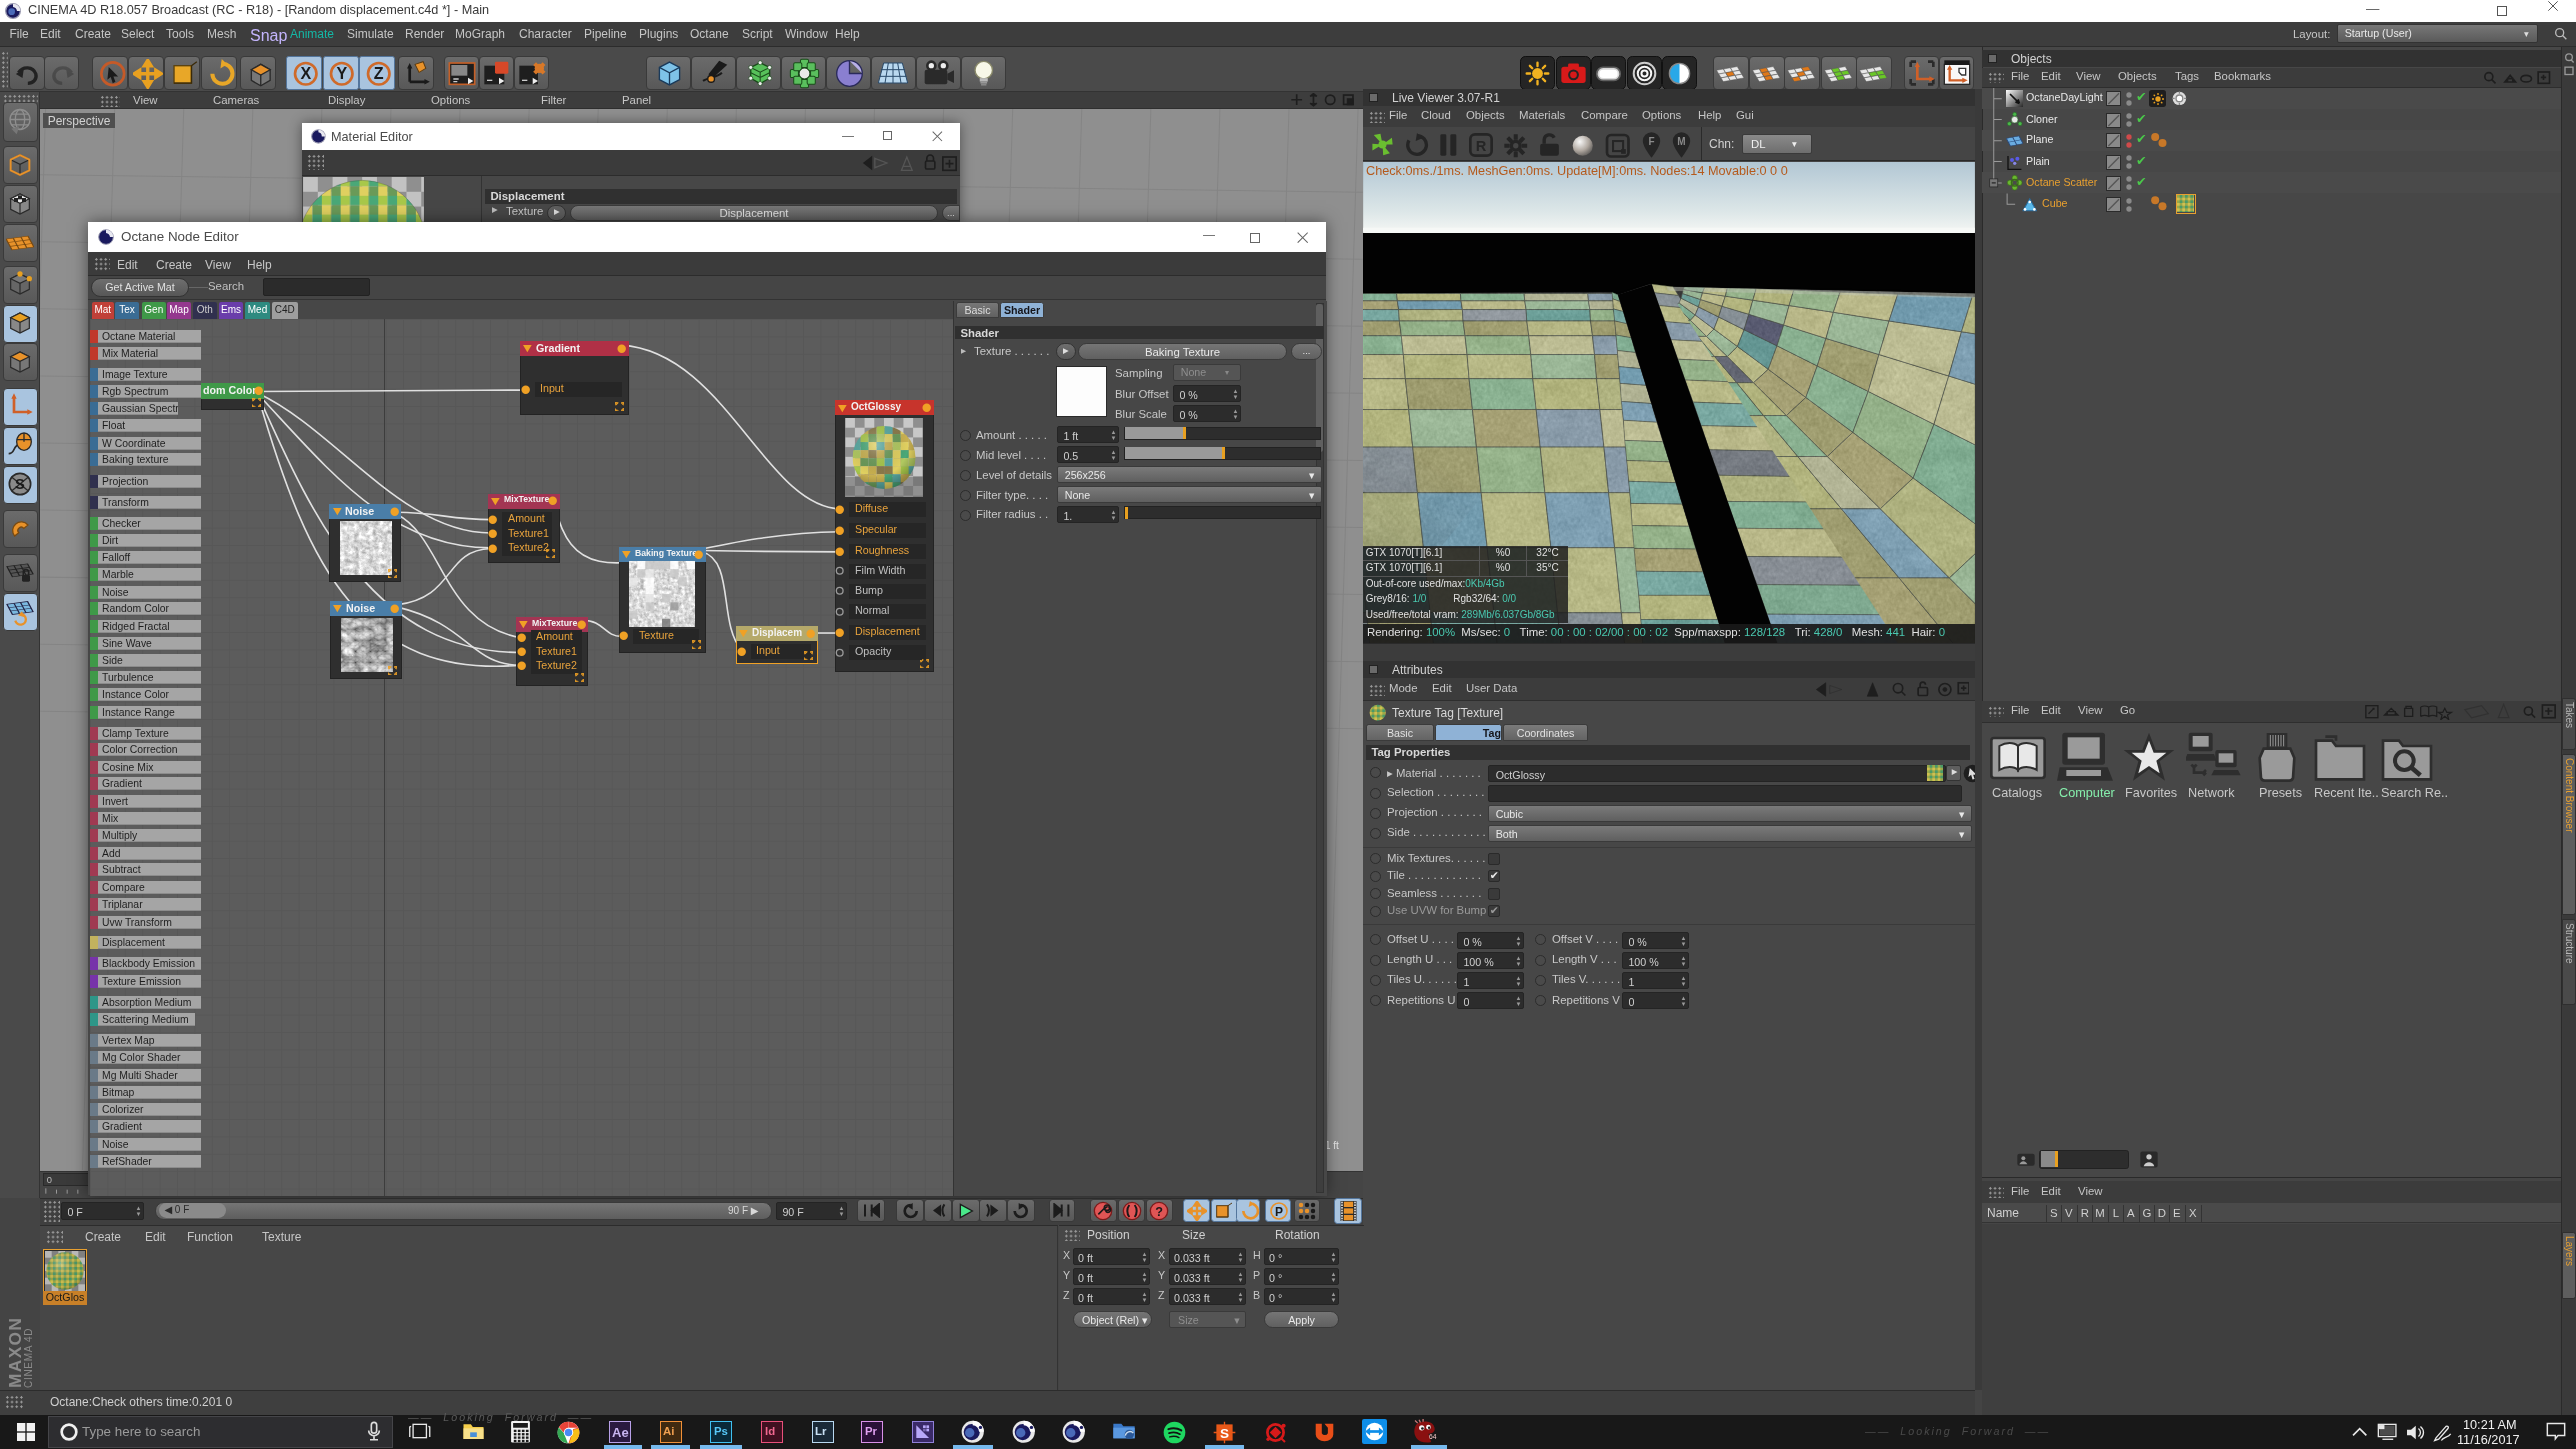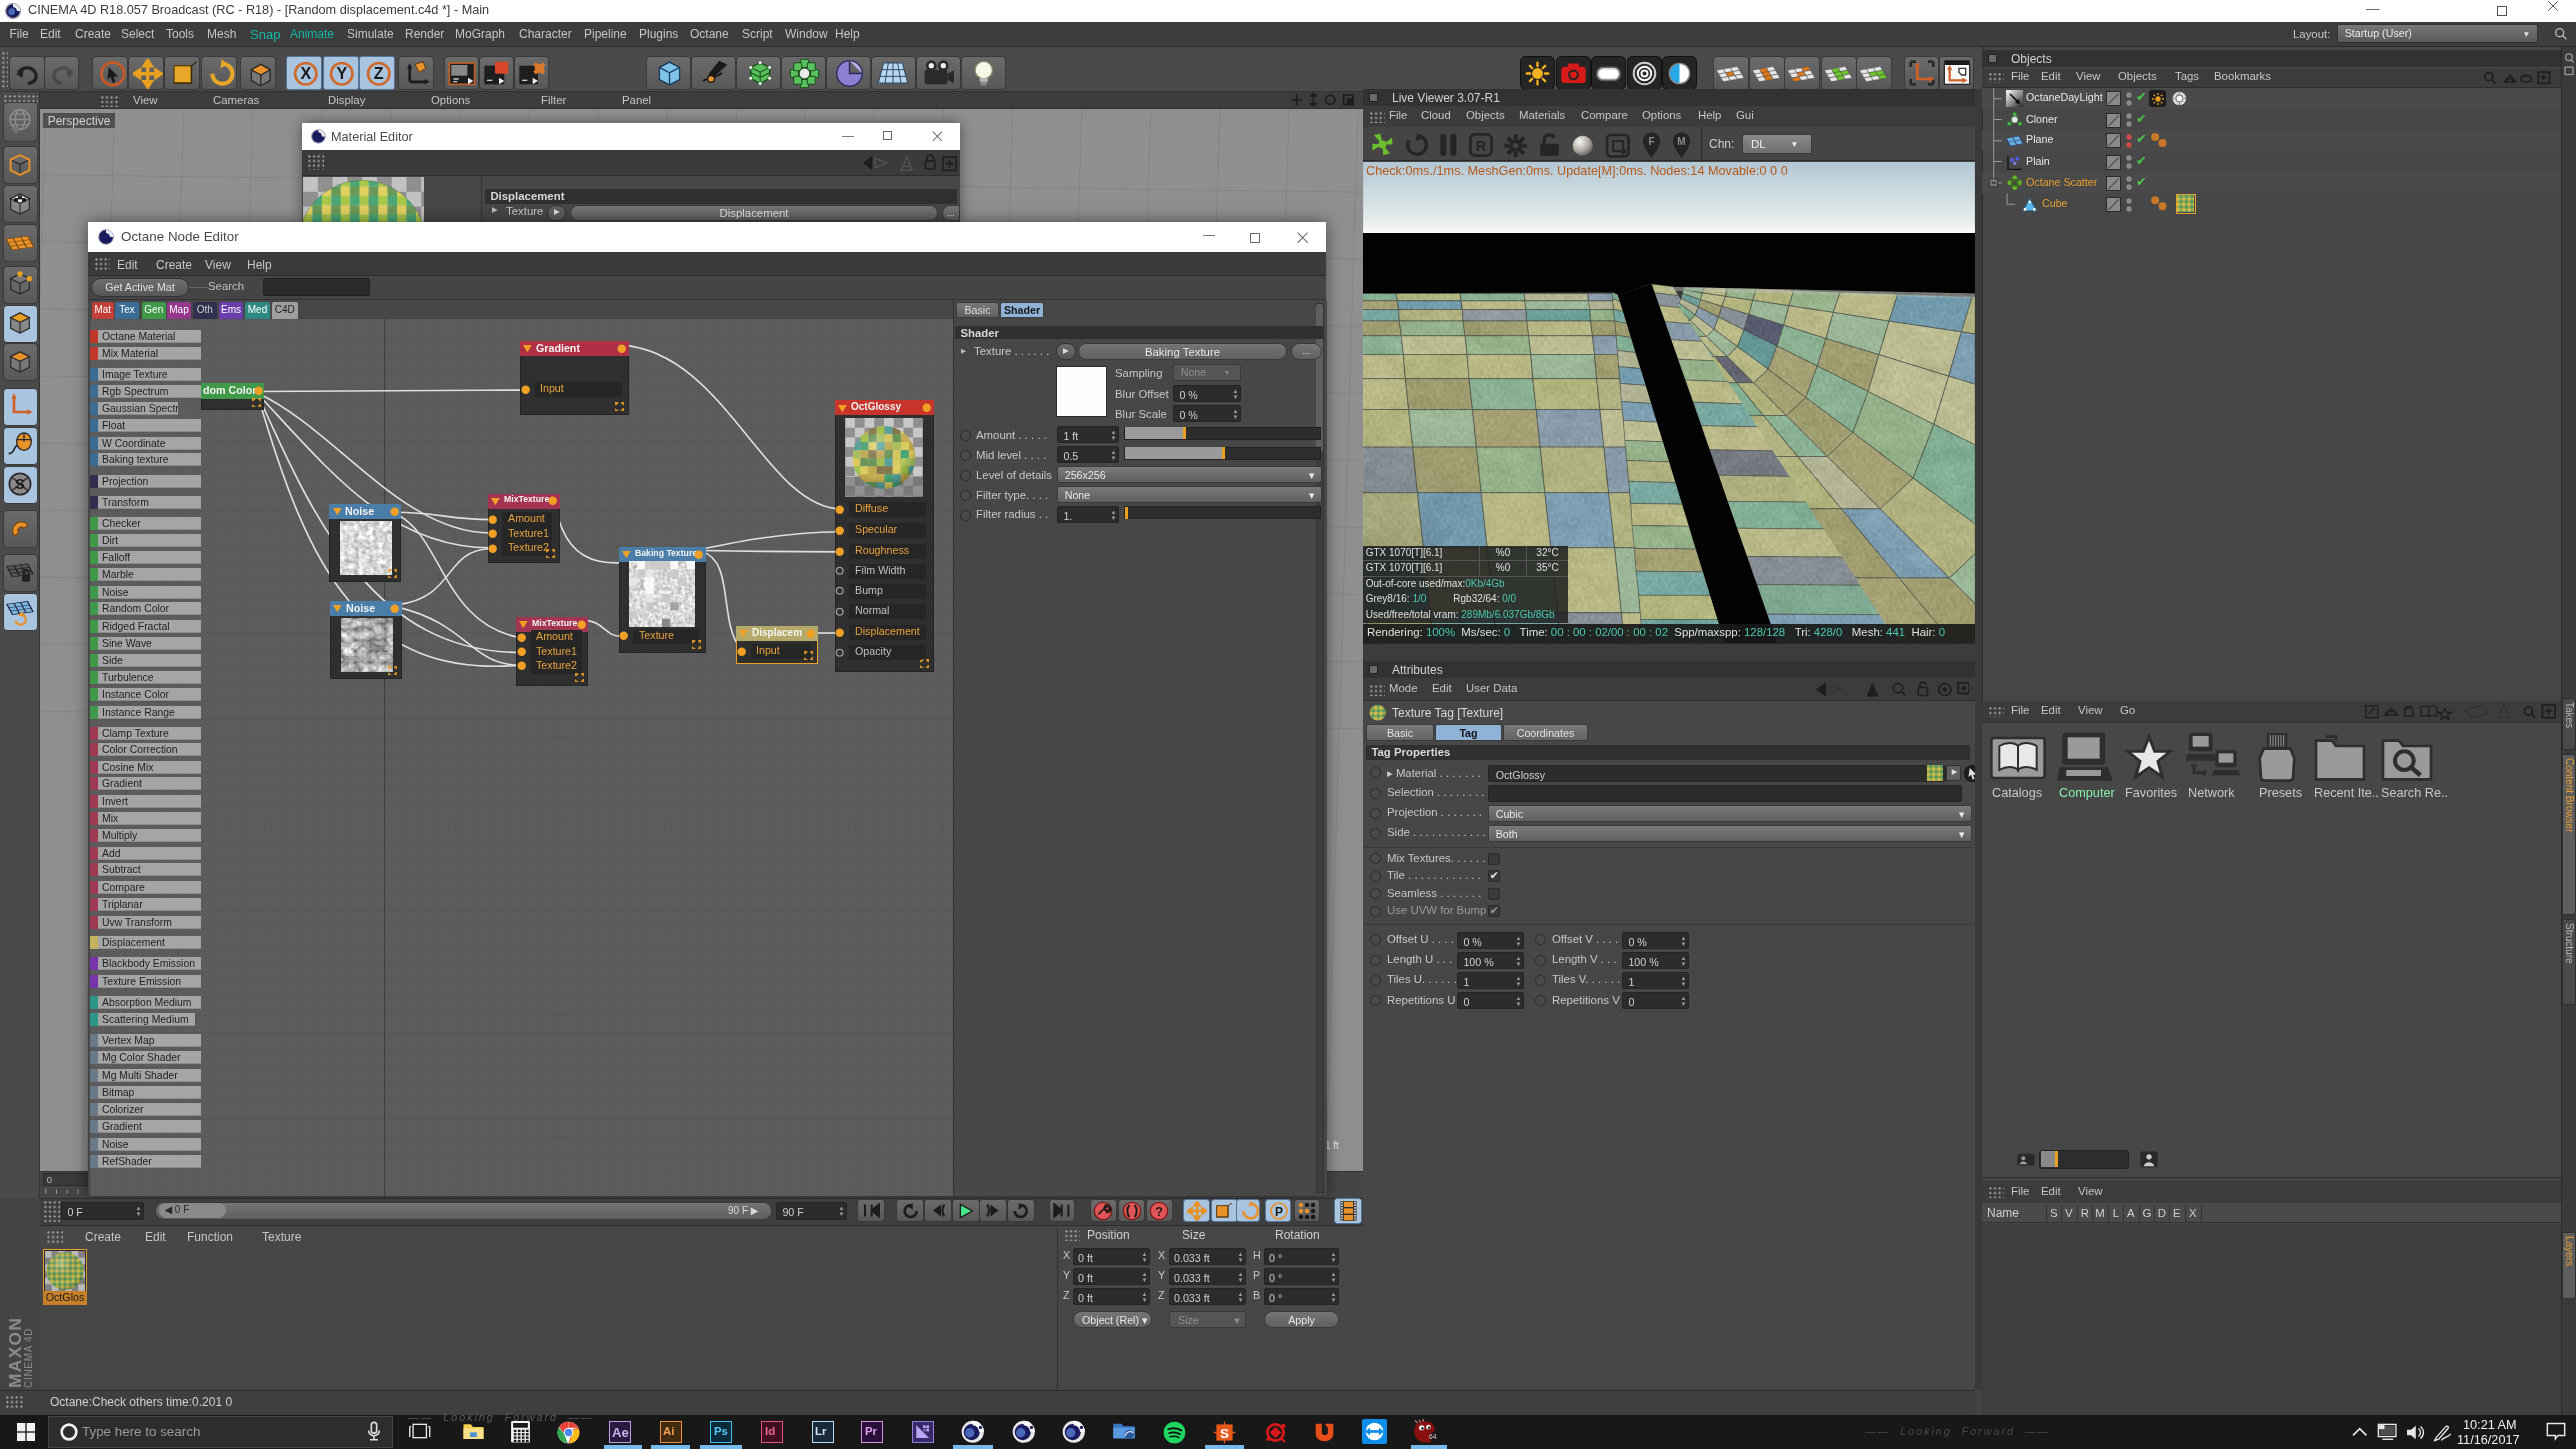--- a/index.html
+++ b/index.html
@@ -25,21 +25,21 @@
 <svg class="a" style="left:3797,top:4.7px;left:2547px" width="12" height="12" viewBox="0 0 18 18">
     <path d="M2 2 L16 16 M16 2 L2 16" stroke="#555" stroke-width="1.5"></path>
   </svg>
 <div class="a" style="left:0px;top:21.5px;width:2576px;height:25.5px;background:#3d3d3d;border-bottom:0.7px solid #2c2c2c"></div>
 <div class="a" style="left:9.4px;top:27px;font-size:12px;color:#c6c6c6;white-space:nowrap;">File</div>
 <div class="a" style="left:40px;top:27px;font-size:12px;color:#c6c6c6;white-space:nowrap;">Edit</div>
 <div class="a" style="left:75px;top:27px;font-size:12px;color:#c6c6c6;white-space:nowrap;">Create</div>
 <div class="a" style="left:121px;top:27px;font-size:12px;color:#c6c6c6;white-space:nowrap;">Select</div>
 <div class="a" style="left:166px;top:27px;font-size:12px;color:#c6c6c6;white-space:nowrap;">Tools</div>
 <div class="a" style="left:207px;top:27px;font-size:12px;color:#c6c6c6;white-space:nowrap;">Mesh</div>
-<div class="a" style="left:250px;top:27px;font-size:13px;color:#14b8a6;white-space:nowrap;">Snap</div>
+<div class="a" style="left:250px;top:27px;font-size:16px;color:#c4b5fd;white-space:nowrap;">Snap</div>
 <div class="a" style="left:290px;top:27px;font-size:12px;color:#14b8a6;white-space:nowrap;">Animate</div>
 <div class="a" style="left:347px;top:27px;font-size:12px;color:#c6c6c6;white-space:nowrap;">Simulate</div>
 <div class="a" style="left:405px;top:27px;font-size:12px;color:#c6c6c6;white-space:nowrap;">Render</div>
 <div class="a" style="left:455px;top:27px;font-size:12px;color:#c6c6c6;white-space:nowrap;">MoGraph</div>
 <div class="a" style="left:519px;top:27px;font-size:12px;color:#c6c6c6;white-space:nowrap;">Character</div>
 <div class="a" style="left:584px;top:27px;font-size:12px;color:#c6c6c6;white-space:nowrap;">Pipeline</div>
 <div class="a" style="left:639px;top:27px;font-size:12px;color:#c6c6c6;white-space:nowrap;">Plugins</div>
 <div class="a" style="left:690px;top:27px;font-size:12px;color:#c6c6c6;white-space:nowrap;">Octane</div>
 <div class="a" style="left:742px;top:27px;font-size:12px;color:#c6c6c6;white-space:nowrap;">Script</div>
 <div class="a" style="left:785px;top:27px;font-size:12px;color:#c6c6c6;white-space:nowrap;">Window</div>
@@ -1493,21 +1493,21 @@
       <pattern id="tchk" width="8" height="8" patternUnits="userSpaceOnUse">
         <rect width="8" height="8" fill="#9aa84a"></rect>
         <rect x="4" width="4" height="4" fill="#4a9a68"></rect>
         <rect y="4" width="4" height="4" fill="#d0c050"></rect>
       </pattern>
     </defs>
     <circle cx="13" cy="13" r="12" fill="url(#tchk)"></circle>
   </svg>
 <div class="a" style="left:1392px;top:706px;font-size:12px;color:#d8d8d8;white-space:nowrap;">Texture Tag [Texture]</div>
 <div class="a" style="left:1366px;top:724px;width:68px;height:17.4px;background:linear-gradient(#7a7a7a,#646464);border:0.7px solid #3a3a3a;border-radius:2.7px 2.7px 0 0;color:#e0e0e0;font-size:10.7px;text-align:center;line-height:17px">Basic</div>
-<div class="a" style="left:1435px;top:724px;width:67px;height:17.4px;background:#8fb2d6;border:0.7px solid #3a3a3a;border-radius:2.7px 2.7px 0 0;color:#15151a;font-size:10.7px;text-align:center;line-height:17px;font-weight:bold">Tag</div>
+<div class="a" style="left:1435px;top:724px;width:67px;height:17.4px;background:#8fb2d6;border:0.7px solid #3a3a3a;border-radius:2.7px 2.7px 0 0;color:#15151a;font-size:10.7px;text-align:right;line-height:17px;font-weight:bold">Tag</div>
 <div class="a" style="left:1503px;top:724px;width:85px;height:17.4px;background:linear-gradient(#7a7a7a,#646464);border:0.7px solid #3a3a3a;border-radius:2.7px 2.7px 0 0;color:#e0e0e0;font-size:10.7px;text-align:center;line-height:17px">Coordinates</div>
 <div class="a hdrbar" style="left:1366px;top:745px;width:604px;height:14.8px;">Tag Properties</div>
 <div class="a radio" style="left:1370px;top:767px;width:11.4px;height:11.4px;"></div>
 <div class="a" style="left:1387px;top:766px;font-size:11.4px;color:#c8c8c8;white-space:nowrap;">▸ Material . . . . . . .</div>
 <div class="a fld" style="left:1488px;top:765px;width:458px;height:17.4px;">
     <span style="position:absolute;left:6.7px;top:1.3px">OctGlossy</span>
   </div>
 <svg class="a" style="left:1927px;top:765px" width="16" height="16" viewBox="0 0 24 24">
     <rect width="24" height="24" fill="url(#tchk)"></rect>
   </svg>

